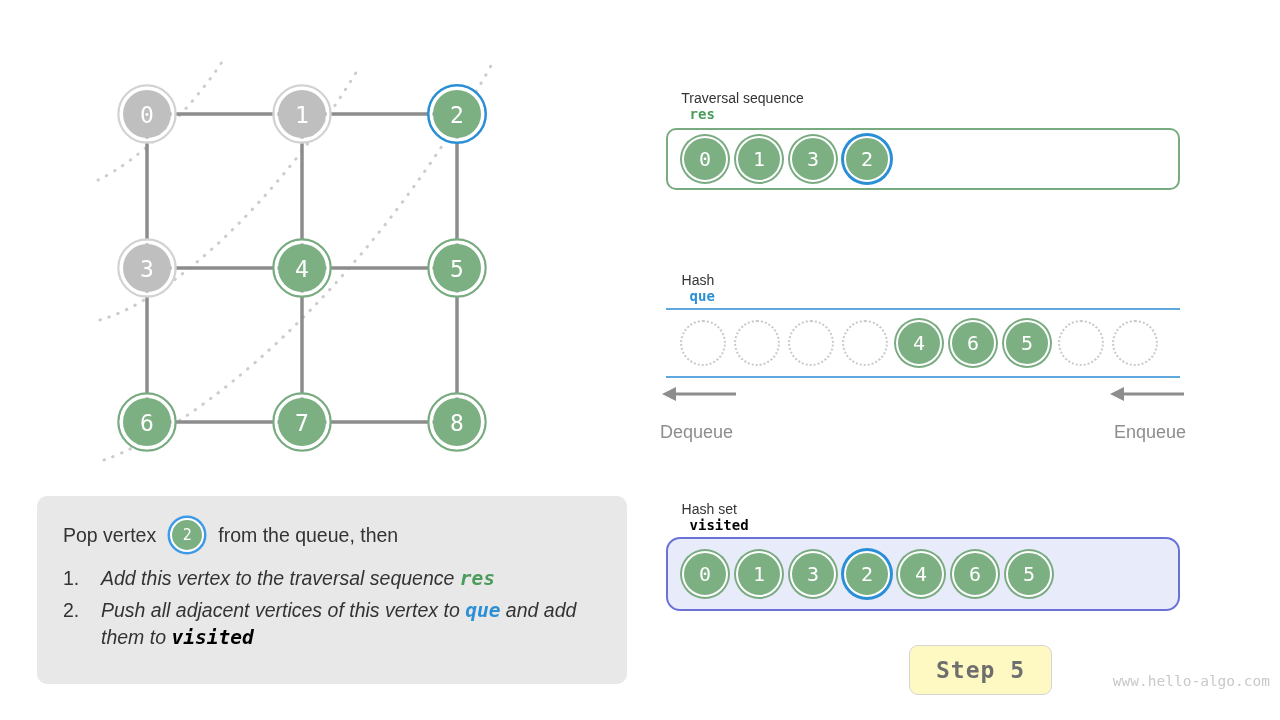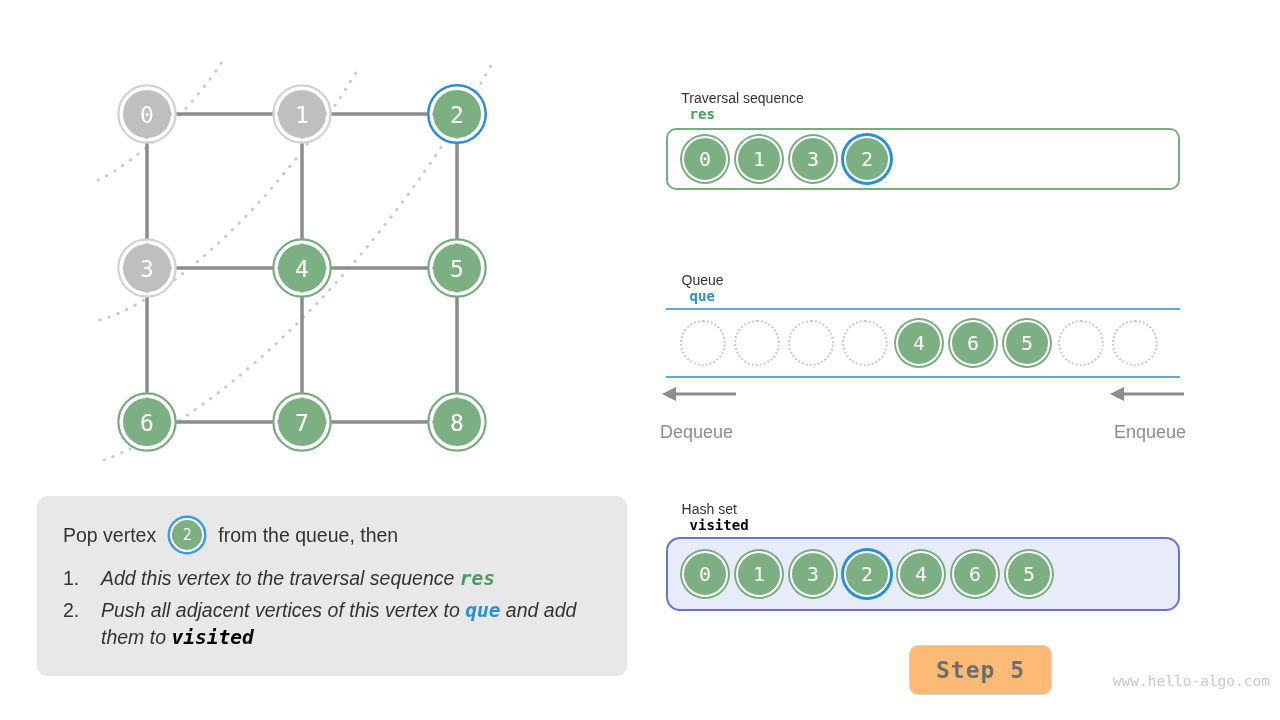--- a/index.html
+++ b/index.html
@@ -33,21 +33,21 @@
   }
 
   
   #caption-box {
     position: absolute;
     left: 37px; top: 496px;
     width: 590px;
     box-sizing: border-box;
     background: #e8e8e8;
     border-radius: 10px;
-    padding: 22px 26px 20px 26px;
+    padding: 22px 26px 28px 26px;
   }
   #caption-head {
     font-size: 19.5px;
     color: #333333;
     display: flex;
     align-items: center;
     white-space: pre;
     margin-bottom: 13px;
   }
   .inline-node {
@@ -195,21 +195,21 @@
     border-radius: 14px;
   }
   #visited-row { left: 14px; gap: 8px; }
 
   
   #step-badge {
     position: absolute;
     left: 269px; top: 645px;
     width: 143px; height: 50px;
     box-sizing: border-box;
-    background: #fdba74;
+    background: #fef9c3;
     border: 1.5px solid #d5d5d5;
     border-radius: 9px;
     display: flex;
     align-items: center;
     justify-content: center;
     font-family: "DejaVu Sans Mono", monospace;
     font-weight: bold;
     font-size: 23px;
     color: #6e6e6e;
     letter-spacing: 1px;
@@ -327,21 +327,21 @@
   <div id="res-box">
     <div class="node-row" id="res-row">
         <div class="node">0</div>
         <div class="node">1</div>
         <div class="node">3</div>
         <div class="node hl">2</div>
       </div>
   </div>
 
   <div class="sec-title" style="left:26px; top:256px;">
-    <span>Queue</span>
+    <span>Hash</span>
     <code class="c-que" style="margin-left: 8px;">que</code>
   </div>
   <div id="queue-area">
     <div class="qrail" id="qrail-top"></div>
     <div id="queue-slots">
         <div class="node empty"></div>
         <div class="node empty"></div>
         <div class="node empty"></div>
         <div class="node empty"></div>
         <div class="node">4</div>

